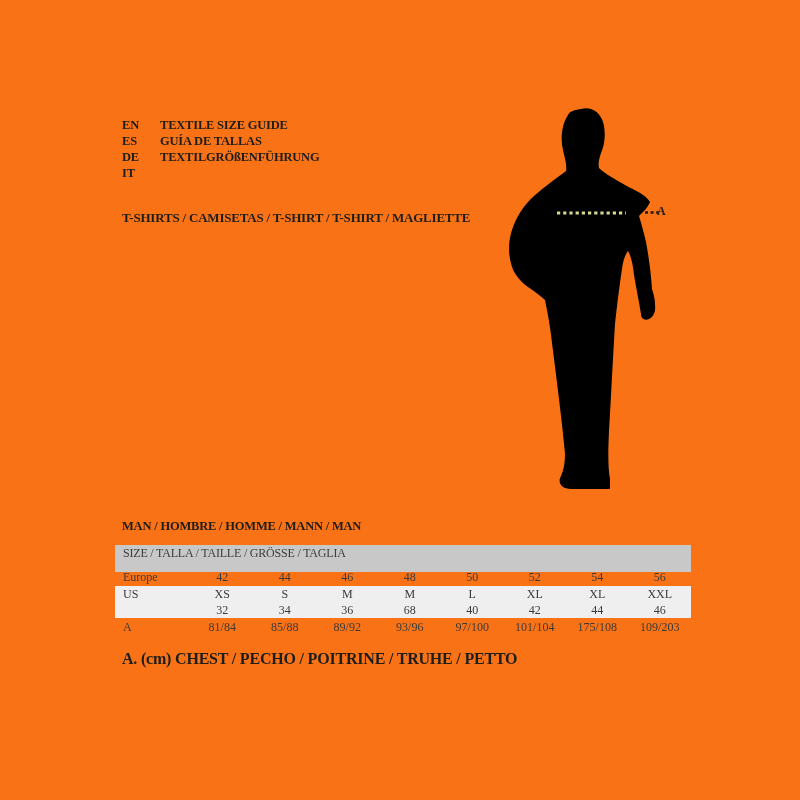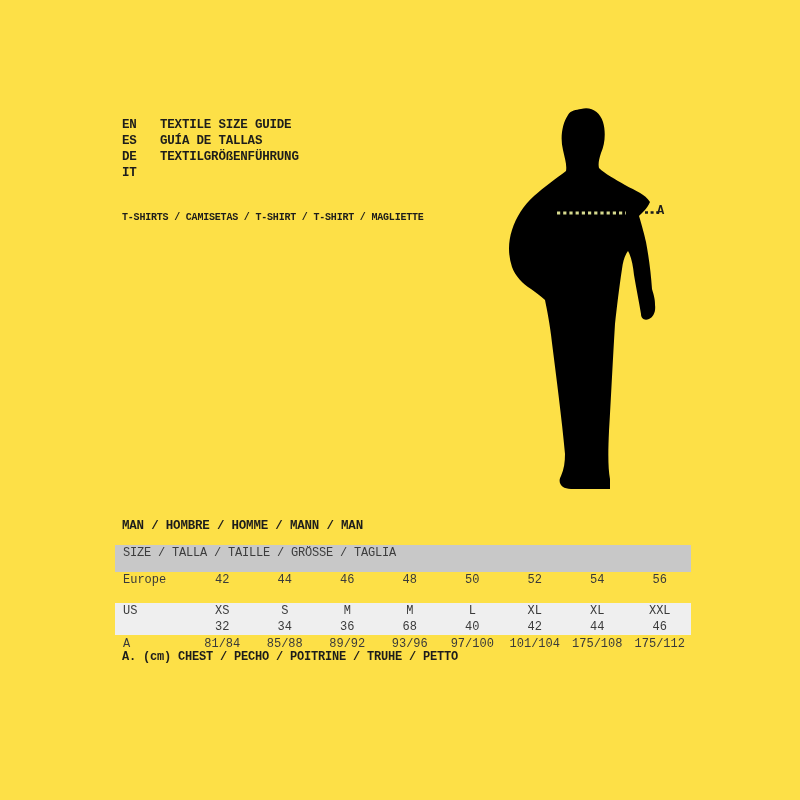--- a/index.html
+++ b/index.html
@@ -1,42 +1,42 @@
 <!DOCTYPE html>
 <html><head>
 <meta charset="utf-8">
 <style>
   html,body{margin:0;padding:0;background:#ffffff;}
   .canvas{
-    position:relative;width:800px;height:800px;background:#fde047;
-    font-family:Liberation Mono, monospace;color:#1d1d1b;overflow:hidden;
+    position:relative;width:800px;height:800px;background:#f97316;
+    font-family:Liberation Serif, serif;color:#1d1d1b;overflow:hidden;
   }
   
   .lang-block{position:absolute;left:122px;top:117px;}
   .lang-row{display:flex;height:16px;line-height:16px;font-size:12.5px;font-weight:700;letter-spacing:-0.2px;}
   .lang-code{width:38px;}
   
   .product-block{position:absolute;left:122px;top:210px;}
-  .product-line{height:16px;line-height:16px;font-size:10px;font-weight:700;letter-spacing:-0.2px;}
+  .product-line{height:16px;line-height:16px;font-size:13px;font-weight:700;letter-spacing:-0.2px;}
   
   .figure{position:absolute;left:505px;top:103px;width:160px;height:390px;}
   .measure-label{position:absolute;left:657px;top:204px;font-size:12px;font-weight:700;}
   
   .section-title{position:absolute;left:122px;top:519px;font-size:12.5px;font-weight:700;letter-spacing:-0.2px;}
   
   .size-table{position:absolute;left:115px;top:545px;width:576px;font-size:12px;color:#3a3a3a;}
   .st-header{height:27px;line-height:17px;background:#c8c8c8;padding-left:8px;color:#3c3c3c;letter-spacing:-0.2px;}
   .st-row{display:flex;height:16px;line-height:16px;}
-  .st-row.first{height:31px;line-height:17px;}
+  .st-row.first{height:14px;line-height:17px;align-items:flex-end;}
   .st-row.last{height:18px;line-height:18px;}
   .st-band{background:#efefef;}
   .st-label{width:76px;padding-left:8px;box-sizing:border-box;}
   .st-cell{flex:1;text-align:center;}
   
-  .footnote{position:absolute;left:122px;top:650px;font-size:12px;font-weight:700;letter-spacing:-0.2px;}
+  .footnote{position:absolute;left:122px;top:650px;font-size:16px;font-weight:700;letter-spacing:-0.2px;}
 </style>
 </head>
 <body>
 
 <div class="canvas">
 
   <div class="lang-block">
     <div class="lang-row">
       <span class="lang-code">EN</span>
       <span>TEXTILE SIZE GUIDE</span>
@@ -126,19 +126,19 @@
 
     <div class="st-row last">
       <span class="st-label">A</span>
       <span class="st-cell">81/84</span>
       <span class="st-cell">85/88</span>
       <span class="st-cell">89/92</span>
       <span class="st-cell">93/96</span>
       <span class="st-cell">97/100</span>
       <span class="st-cell">101/104</span>
       <span class="st-cell">175/108</span>
-      <span class="st-cell">175/112</span>
+      <span class="st-cell">109/203</span>
     </div>
   </div>
 
   <div class="footnote">A. (cm) CHEST / PECHO / POITRINE / TRUHE / PETTO</div>
 
 </div>
 
 </body></html>

